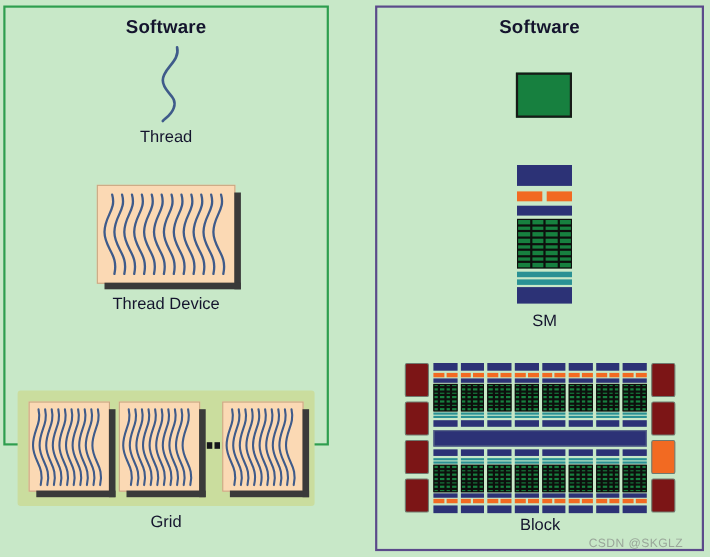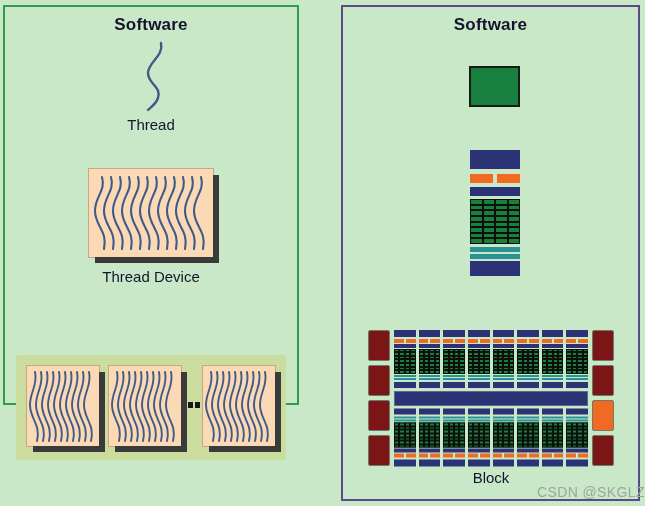--- a/index.html
+++ b/index.html
@@ -202,22 +202,22 @@
     height: 15px;
     margin: 3px 0;
     background: #2c3276;
     box-sizing: border-box;
     border: 1px solid #5b6a8a;
   }
 
   
   #watermark {
     position: absolute;
-    right: 0; bottom: 6px;
-    font-size: 14px;
+    right: 24px; bottom: 6px;
+    font-size: 11px;
     color: #9aa79a;
     letter-spacing: .4px;
   }
 </style>
 </head>
 <body>
 
 <div id="stage">
 
   <div class="panel" id="software-panel">
@@ -314,20 +314,21 @@
           <path d="M32 6 C 35 20, 27 25, 27 39 C 27 53, 38 58, 34 75"></path>
           <path d="M38 6 C 41 20, 33 25, 33 39 C 33 53, 44 58, 40 75"></path>
           <path d="M44 6 C 47 20, 39 25, 39 39 C 39 53, 50 58, 46 75"></path>
           <path d="M50 6 C 53 20, 45 25, 45 39 C 45 53, 56 58, 52 75"></path>
           <path d="M56 6 C 59 20, 51 25, 51 39 C 51 53, 62 58, 58 75"></path>
           <path d="M62 6 C 65 20, 57 25, 57 39 C 57 53, 68 58, 64 75"></path>
         </g>
       </svg>
     </div>
   </div>
+  <div class="label" style="left:16px; top:466px; width:270px;">Grid</div>
 
   <div class="panel" id="hardware-panel">
     <div class="panel-title">Software</div>
   </div>
 
   <div id="cuda-core-figure"></div>
 
   <div id="sm-figure">
     <div class="sm">
       <div class="sm-bar-navy" style="height:17%;"></div>
@@ -374,20 +375,21 @@
           <i></i>
       </div>
       <div style="height:3%;"></div>
       <div class="sm-bar-teal" style="height:4%;"></div>
       <div style="height:2%;"></div>
       <div class="sm-bar-teal" style="height:4%;"></div>
       <div style="height:2%;"></div>
       <div class="sm-bar-navy" style="height:13%;"></div>
     </div>
   </div>
+  <div class="label" style="left:425px; top:283px; width:140px;">SM</div>
 
   <div id="device-figure">
 
     <div class="dev-mem-col" id="dev-mem-left">
       <div class="dev-mem-block mem-dark"></div>
       <div class="dev-mem-block mem-dark"></div>
       <div class="dev-mem-block mem-dark"></div>
       <div class="dev-mem-block mem-dark"></div>
     </div>
 

